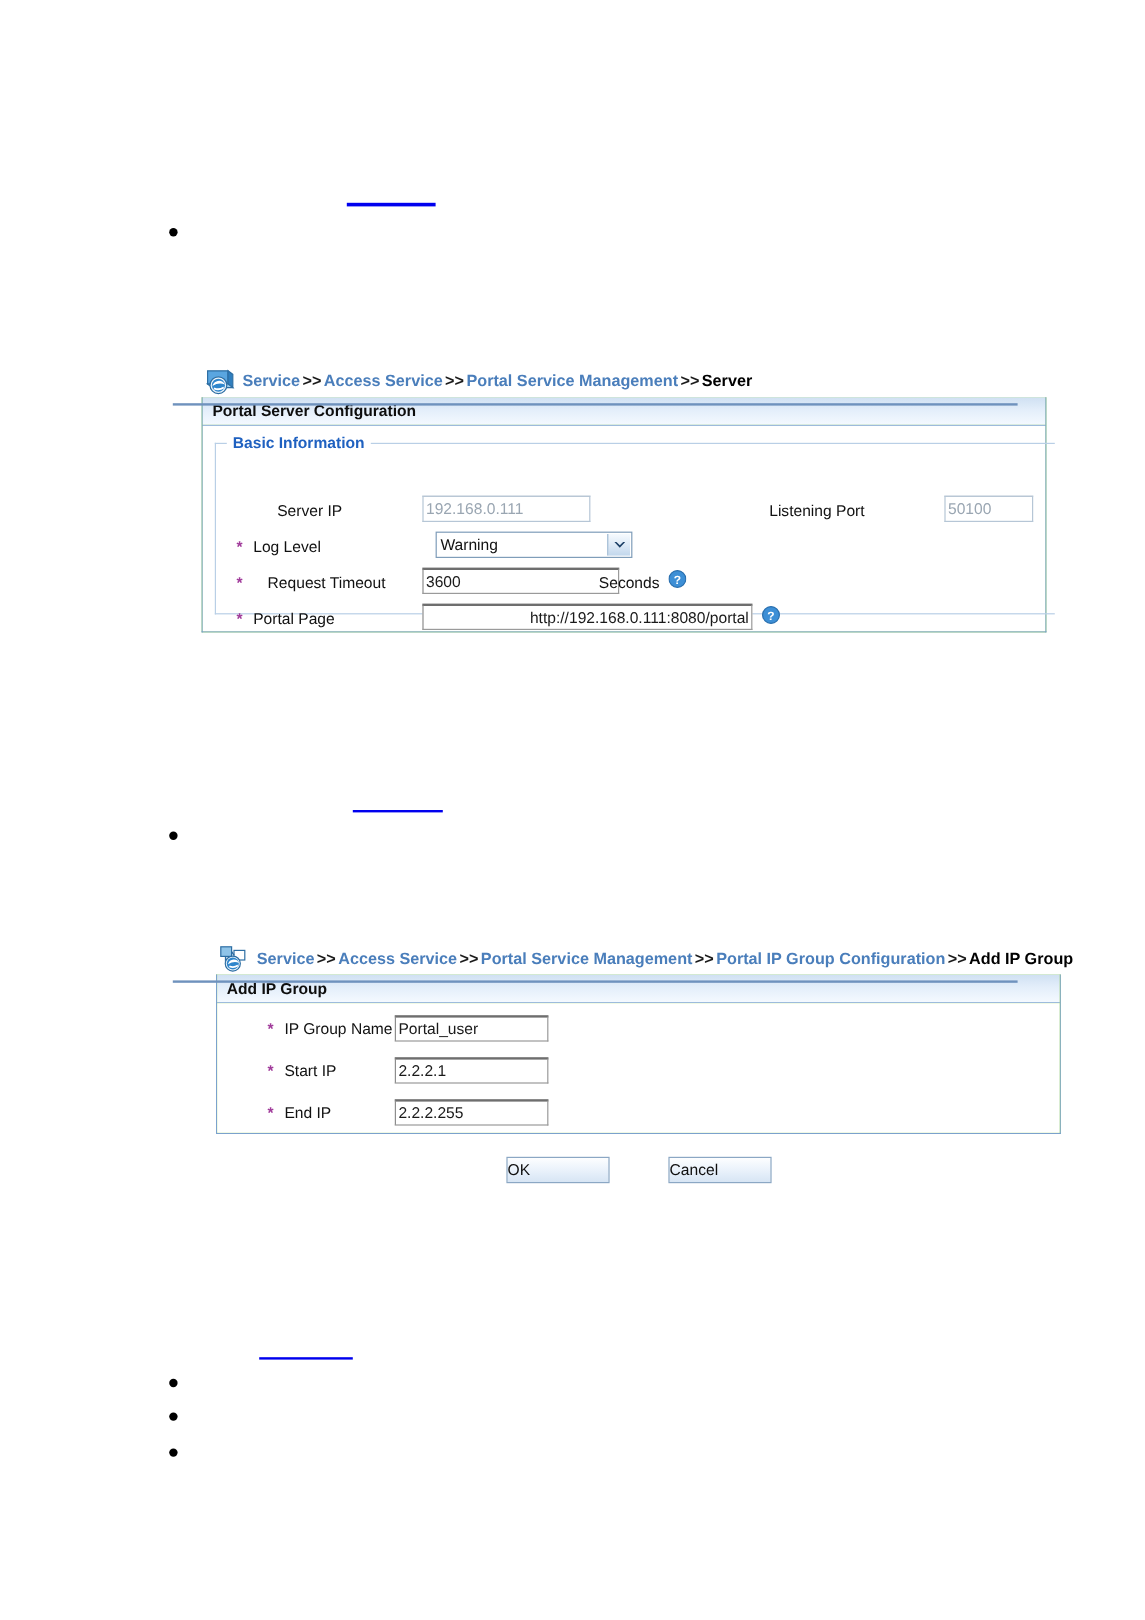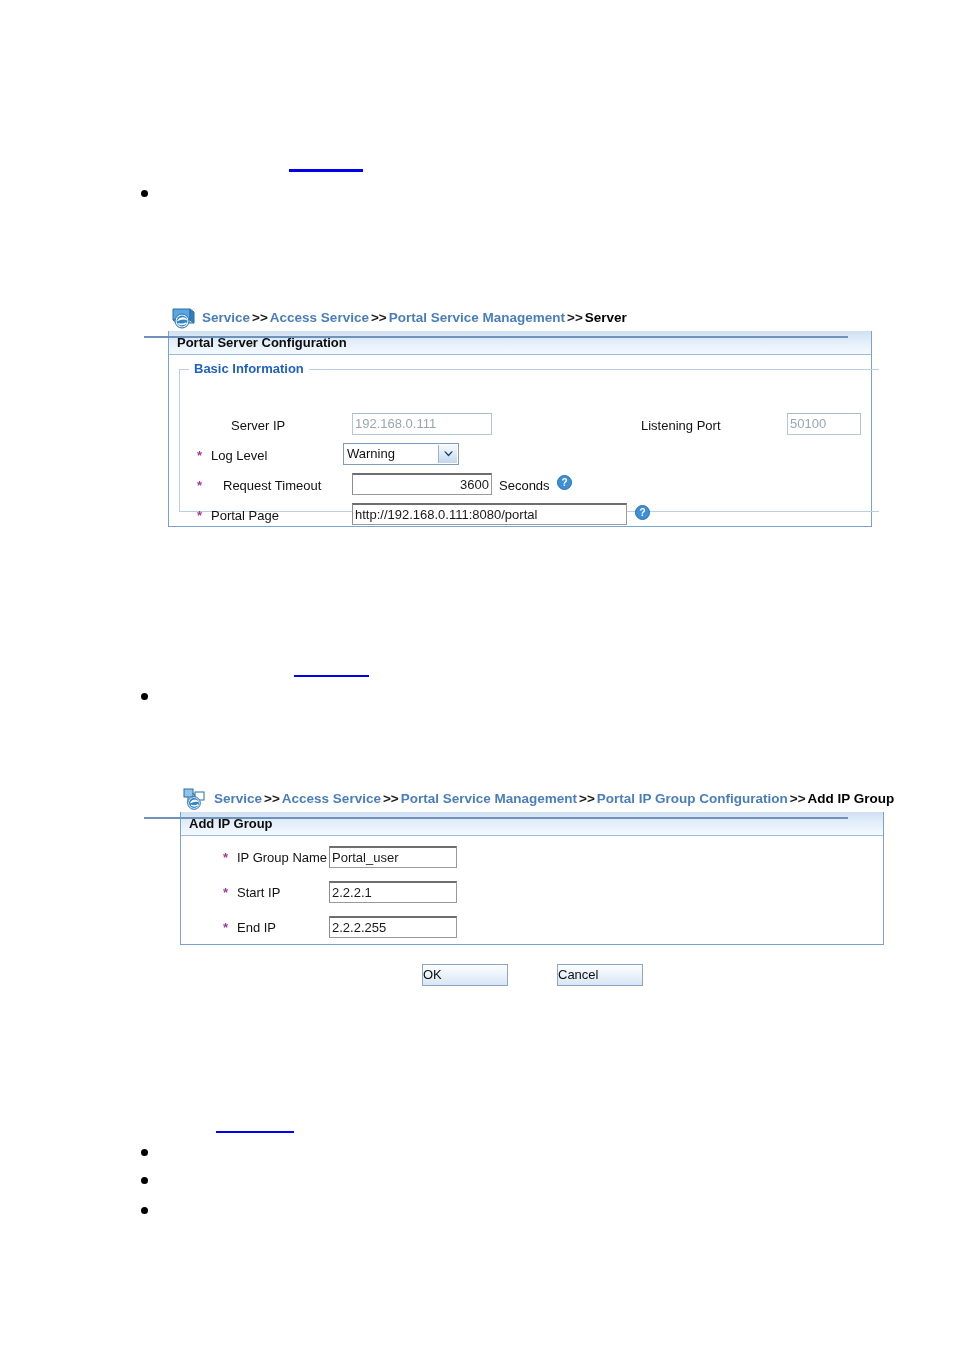--- a/index.html
+++ b/index.html
@@ -251,43 +251,43 @@
       </div>
 
       <div class="fld-label" style="left:42px; top:63px;margin-left:20px;">Server IP</div>
       <div class="txtbox disabled" style="left:183px; top:58px; width:140px;">192.168.0.111</div>
 
       <div class="fld-label" style="left:472px; top:63px;">Listening Port</div>
       <div class="txtbox disabled" style="left:618px; top:58px; width:74px;">50100</div>
 
       <span class="req-star" style="left:28px; top:93px;">*</span>
       <div class="fld-label" style="left:42px; top:93px;">Log Level</div>
-      <div class="selectbox" style="left:174px; top:88px; width:116px;">
+      <div class="selectbox" style="left:194px; top:88px; width:164px;">
         <span>Warning</span>
         <span class="select-arrow">
           <svg width="11" height="8" viewBox="0 0 11 8">
             <path d="M1 1.6 L5.5 6.4 L10 1.6 L8.3 1.6 L5.5 4.4 L2.7 1.6 Z" fill="#1c3f66"></path>
           </svg>
         </span>
       </div>
 
       <span class="req-star" style="left:28px; top:123px;">*</span>
       <div class="fld-label" style="left:42px; top:123px;margin-left:12px;">Request Timeout</div>
-      <div class="txtbox" style="left:183px; top:118px; width:140px;text-align:right;">3600</div>
+      <div class="txtbox" style="left:183px; top:118px; width:164px;">3600</div>
       <div class="unit-text" style="left:330px; top:123px;">Seconds</div>
       <span class="help-icon" style="left:388px; top:120px;">
         <svg width="15" height="15" viewBox="0 0 15 15">
           <circle cx="7.5" cy="7.5" r="7" fill="#3d8fd6" stroke="#2a6fae" stroke-width="1"></circle>
           <text x="7.5" y="11.3" font-size="10" font-weight="bold" fill="#ffffff" text-anchor="middle" font-family="Liberation Sans, sans-serif">?</text>
         </svg>
       </span>
 
       <span class="req-star" style="left:28px; top:153px;">*</span>
       <div class="fld-label" style="left:42px; top:153px;">Portal Page</div>
-      <div class="txtbox" style="left:183px; top:148px; width:275px;">http://192.168.0.111:8080/portal</div>
+      <div class="txtbox" style="left:183px; top:148px; width:275px;text-align:right;">http://192.168.0.111:8080/portal</div>
       <span class="help-icon" style="left:466px; top:150px;">
         <svg width="15" height="15" viewBox="0 0 15 15">
           <circle cx="7.5" cy="7.5" r="7" fill="#3d8fd6" stroke="#2a6fae" stroke-width="1"></circle>
           <text x="7.5" y="11.3" font-size="10" font-weight="bold" fill="#ffffff" text-anchor="middle" font-family="Liberation Sans, sans-serif">?</text>
         </svg>
       </span>
 
     </div>
   </div>
 </div>

